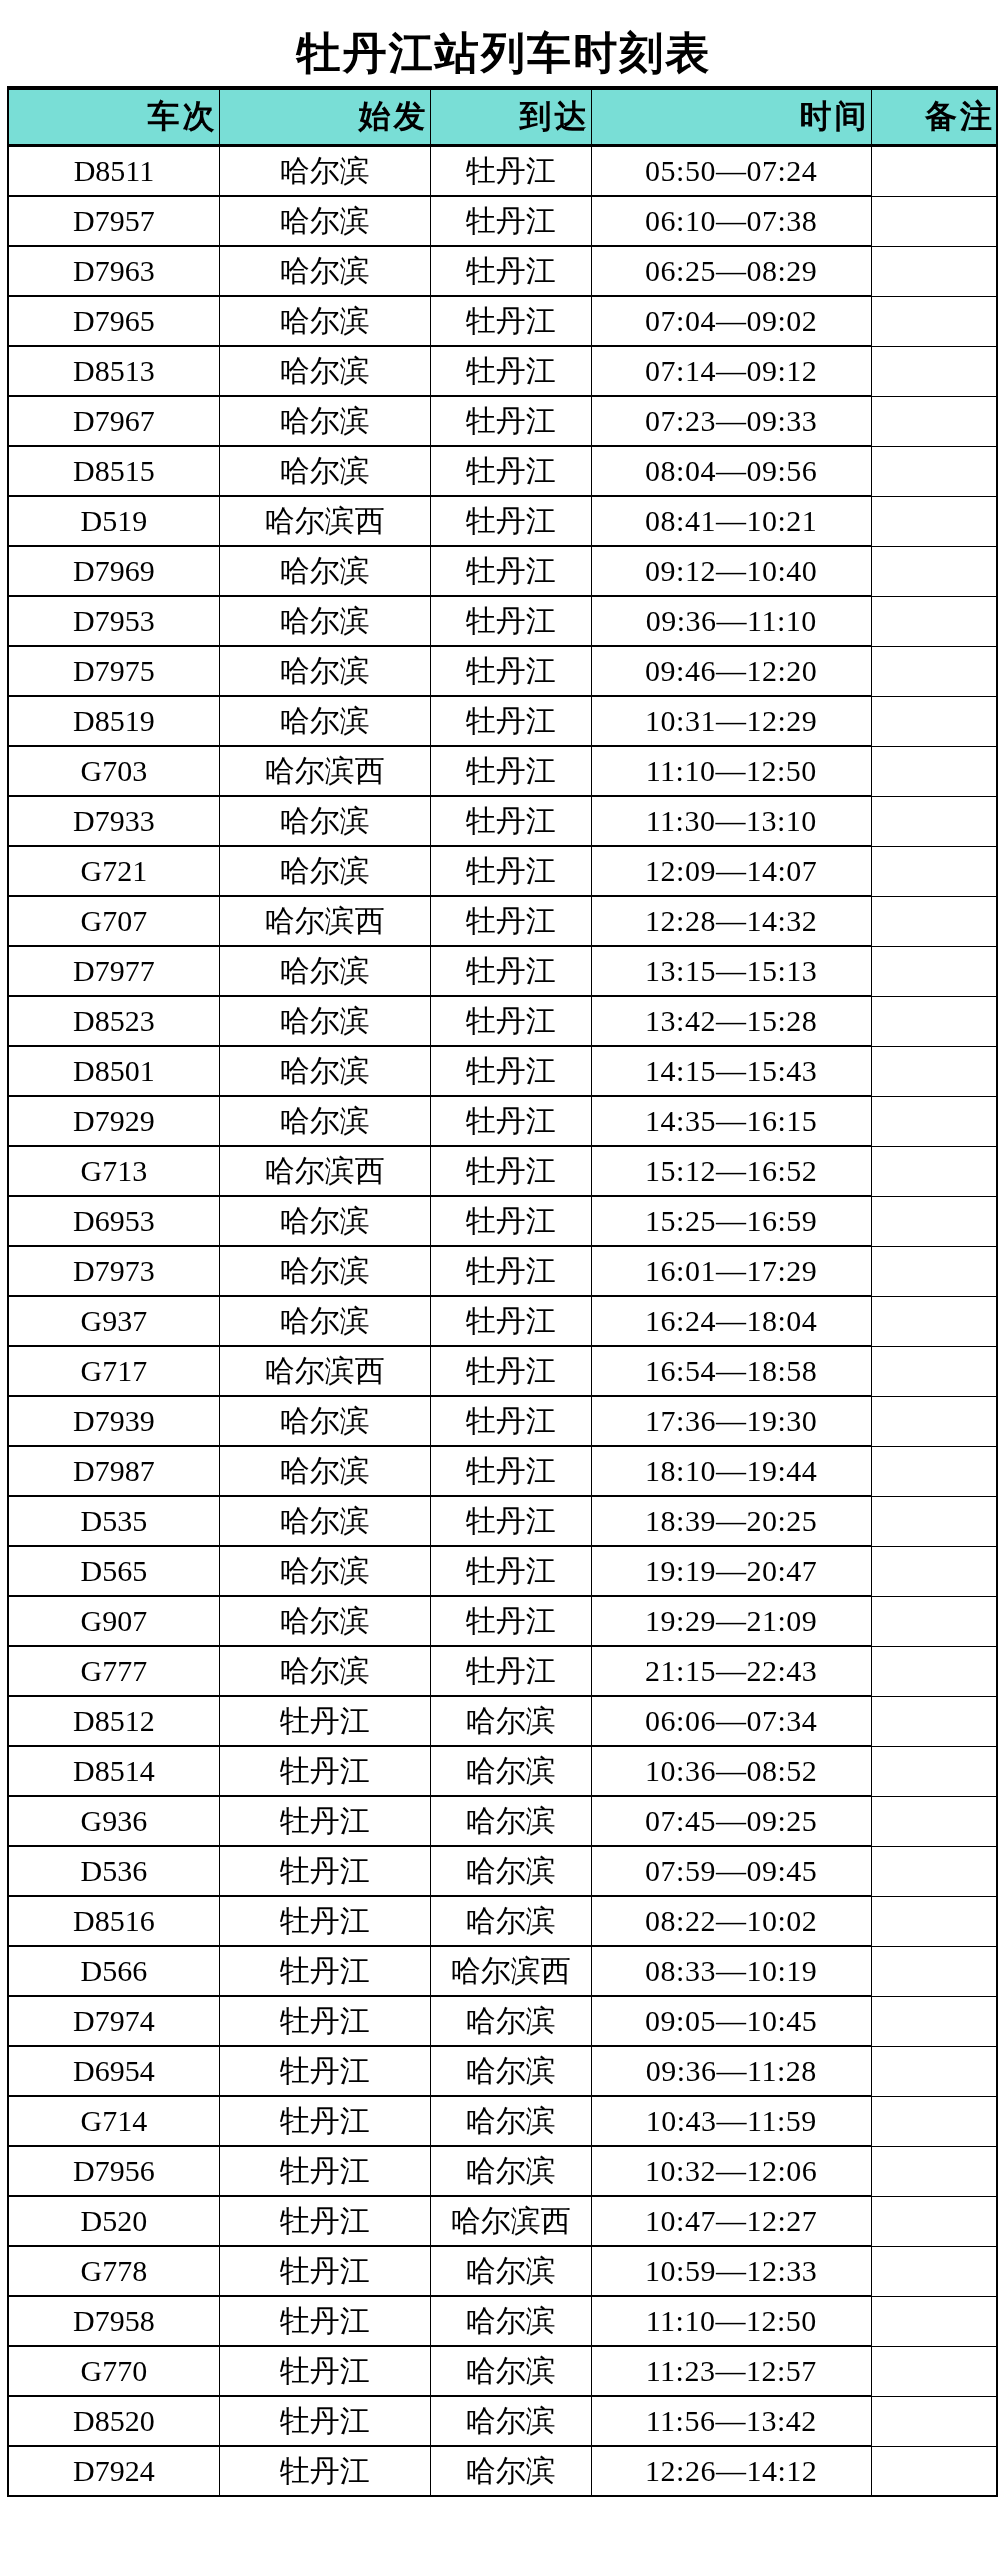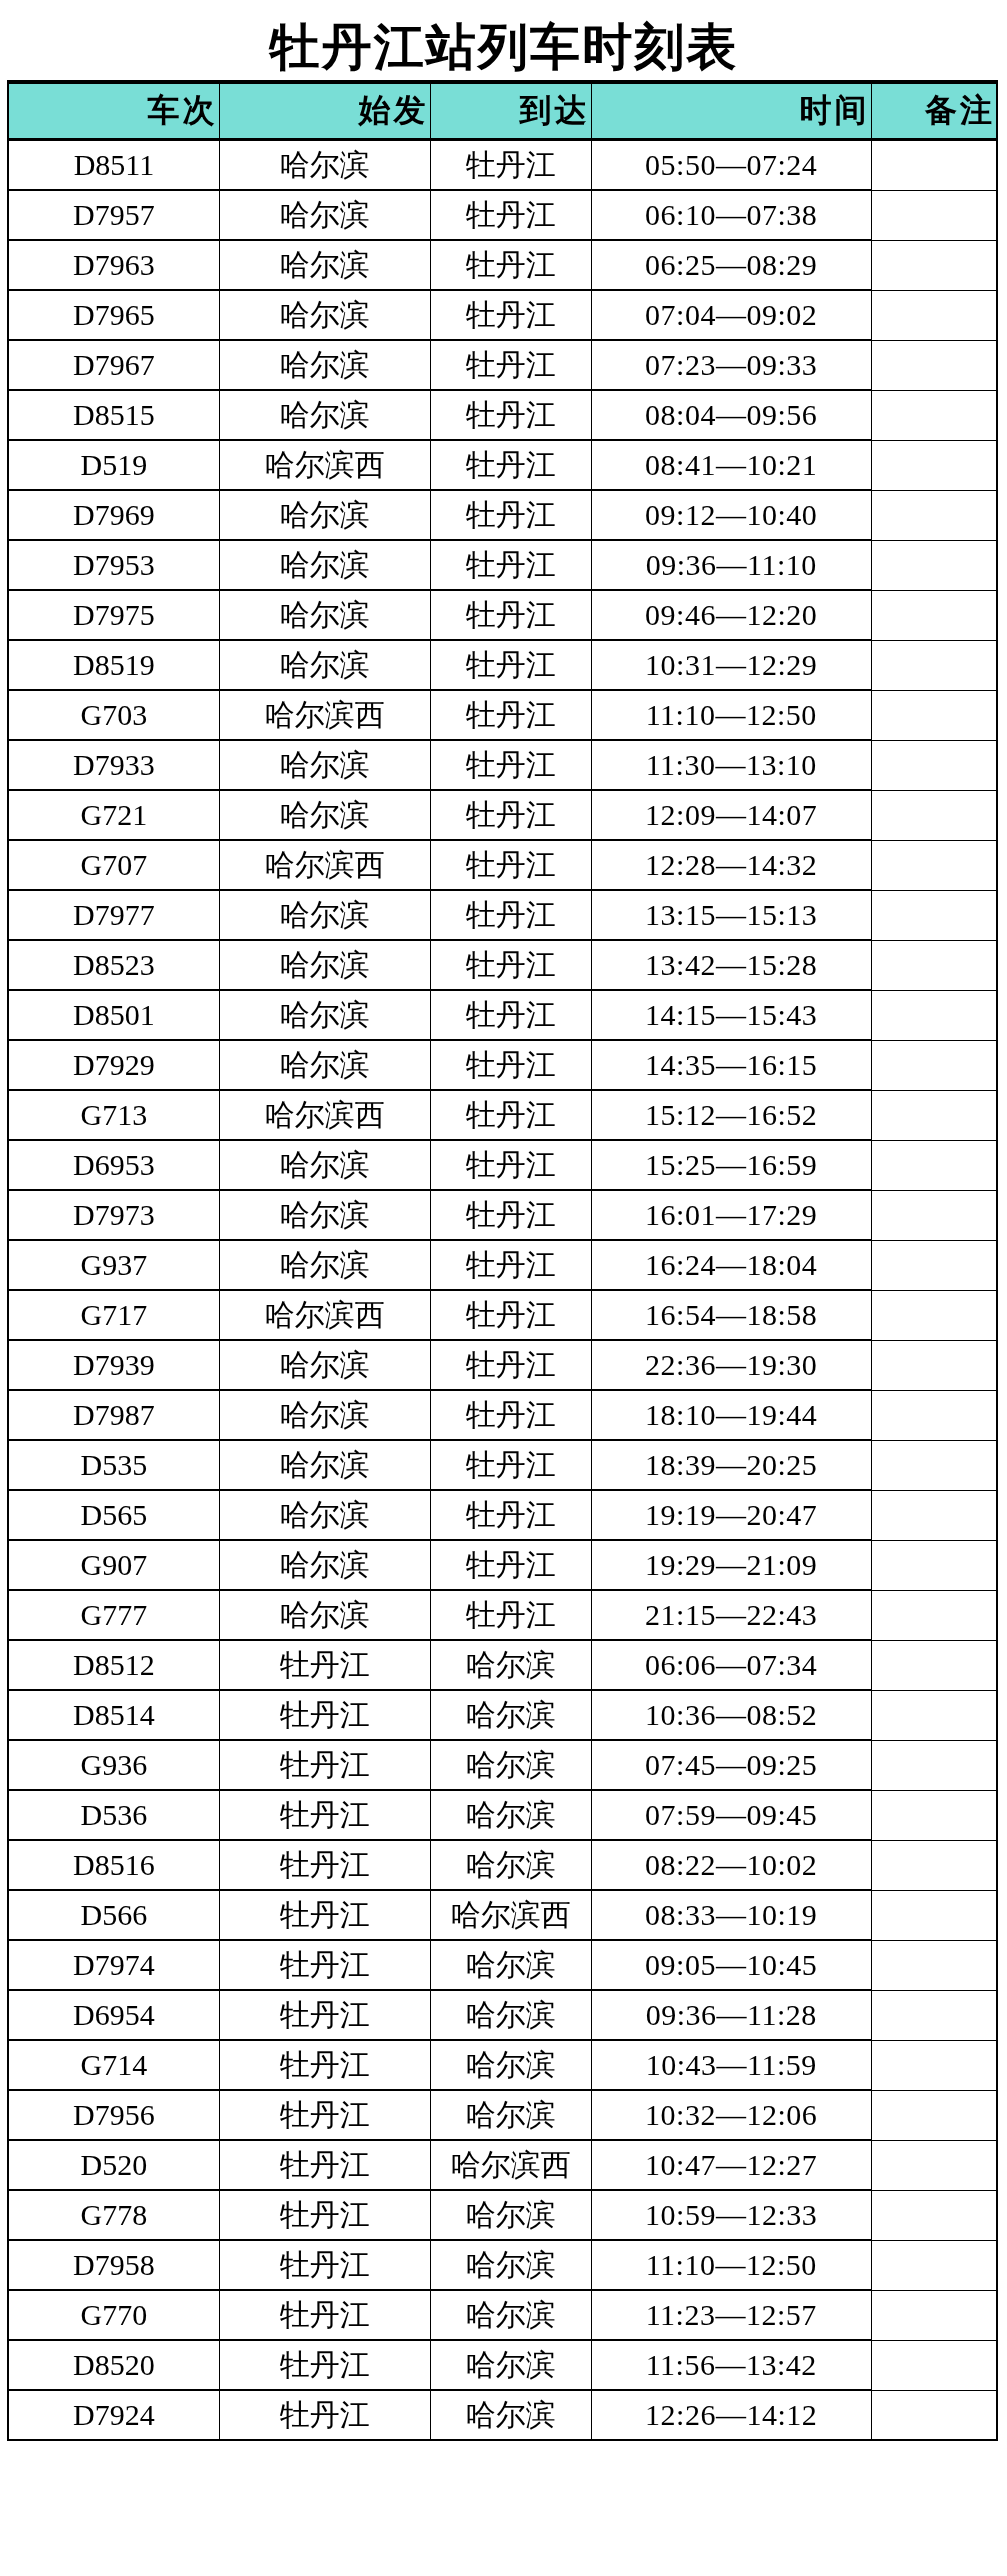--- a/index.html
+++ b/index.html
@@ -10,25 +10,25 @@
   body {
     width: 1008px;
     font-family: "Liberation Serif", serif;
     color: #000000;
   }
   .page {
     width: 1008px;
   }
   .title {
     margin: 0;
-    padding-top: 15px;
+    padding-top: 21px;
     height: 65px;
     line-height: 65px;
     text-align: center;
-    font-size: 50px;
+    font-size: 44px;
     font-weight: bold;
     letter-spacing: 2.1px;
     font-family: "Liberation Serif", serif;
   }
   table.timetable {
     margin-left: 7.2px;
     width: 989px;
     border-collapse: collapse;
     table-layout: fixed;
     border: 2.6px solid #000;
@@ -113,20 +113,27 @@
           <td class="c4"></td>
         </tr>
         <tr>
           <td class="c0">D7965</td>
           <td class="c1">哈尔滨</td>
           <td class="c2">牡丹江</td>
           <td class="c3">07:04—09:02</td>
           <td class="c4"></td>
         </tr>
         <tr>
+          <td class="c0">D8513</td>
+          <td class="c1">哈尔滨</td>
+          <td class="c2">牡丹江</td>
+          <td class="c3">07:14—09:12</td>
+          <td class="c4"></td>
+        </tr>
+        <tr>
           <td class="c0">D7967</td>
           <td class="c1">哈尔滨</td>
           <td class="c2">牡丹江</td>
           <td class="c3">07:23—09:33</td>
           <td class="c4"></td>
         </tr>
         <tr>
           <td class="c0">D8515</td>
           <td class="c1">哈尔滨</td>
           <td class="c2">牡丹江</td>
@@ -256,21 +263,21 @@
           <td class="c0">G717</td>
           <td class="c1">哈尔滨西</td>
           <td class="c2">牡丹江</td>
           <td class="c3">16:54—18:58</td>
           <td class="c4"></td>
         </tr>
         <tr>
           <td class="c0">D7939</td>
           <td class="c1">哈尔滨</td>
           <td class="c2">牡丹江</td>
-          <td class="c3">22:36—19:30</td>
+          <td class="c3">17:36—19:30</td>
           <td class="c4"></td>
         </tr>
         <tr>
           <td class="c0">D7987</td>
           <td class="c1">哈尔滨</td>
           <td class="c2">牡丹江</td>
           <td class="c3">18:10—19:44</td>
           <td class="c4"></td>
         </tr>
         <tr>

